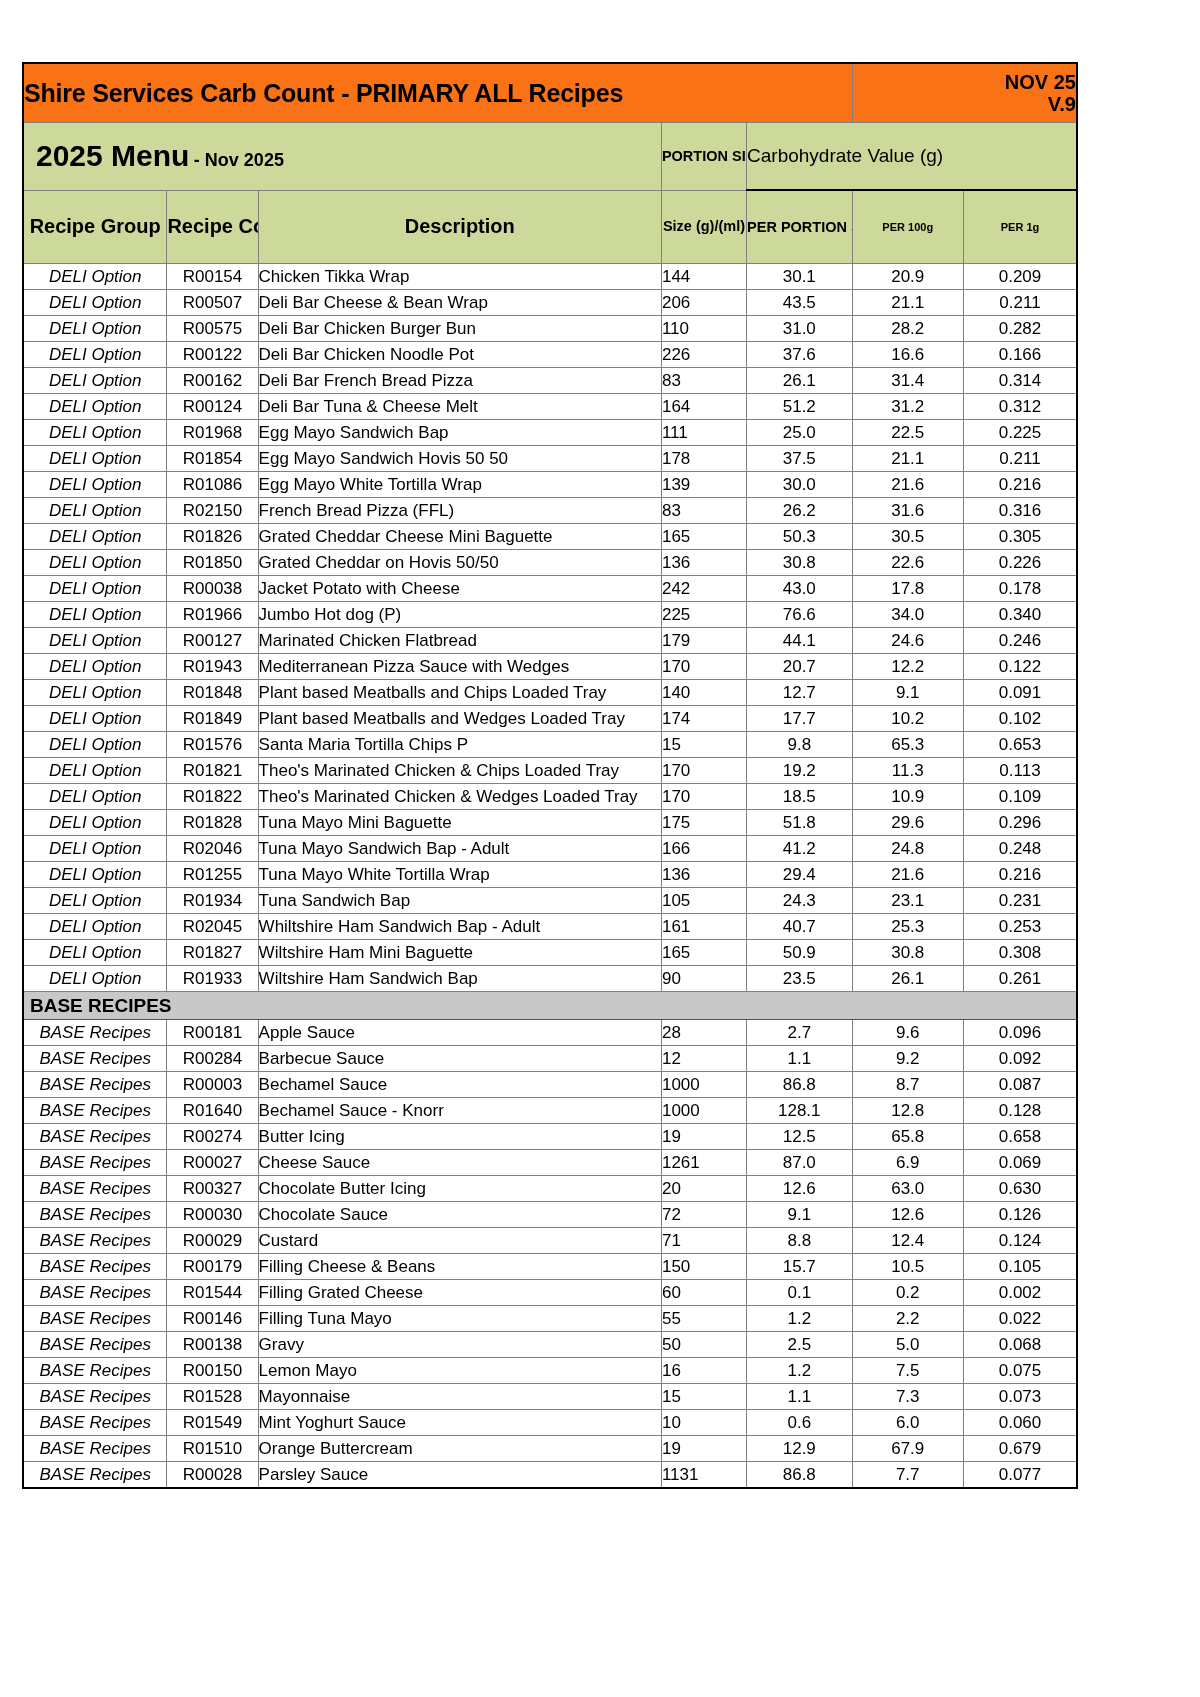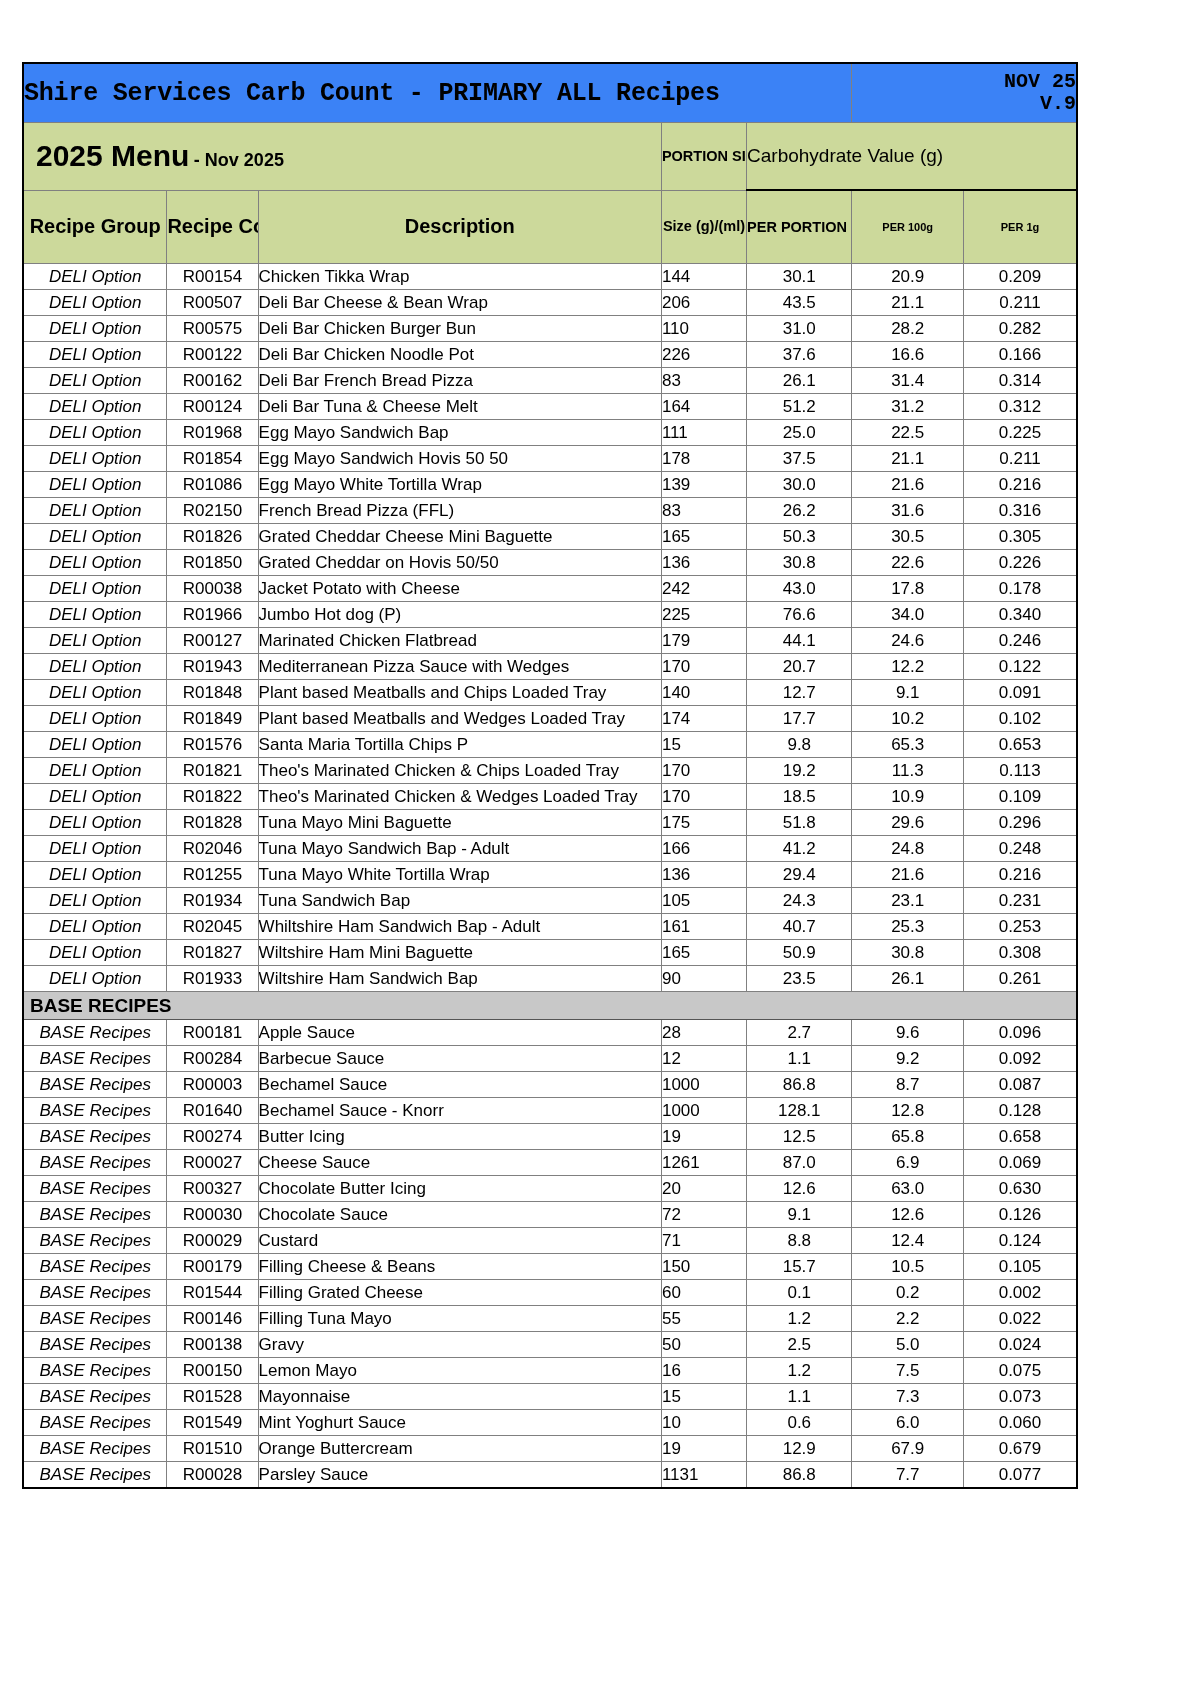--- a/index.html
+++ b/index.html
@@ -39,28 +39,27 @@
   col.c-group { width: 142px; }
   col.c-code  { width: 90px;  }
   col.c-desc  { width: 398px; }
   col.c-size  { width: 84px;  }
   col.c-pps   { width: 104px; }
   col.c-p100  { width: 110px; }
   col.c-p1    { width: 112px; }
 
   
   .banner-row td {
-    background: #3b82f6;
+    background: #f97316;
     border-bottom: 2px solid #000;
     border-top: none;
     border-left: none;
     border-right: none;
     height: 58px;
     vertical-align: middle;
-    font-family: Liberation Mono, monospace;
   }
   .banner-title {
     font-size: 25px;
     font-weight: bold;
     padding-left: 12px;
     letter-spacing: -0.2px;
   }
   .banner-ver {
     font-size: 20px;
     font-weight: bold;
@@ -590,21 +589,21 @@
           <td class="cell-num">2.2</td>
           <td class="cell-num last">0.022</td>
         </tr>
         <tr class="data-row">
           <td class="cell-group">BASE Recipes</td>
           <td class="cell-code">R00138</td>
           <td class="cell-desc">Gravy</td>
           <td class="cell-size">50</td>
           <td class="cell-num">2.5</td>
           <td class="cell-num">5.0</td>
-          <td class="cell-num last">0.024</td>
+          <td class="cell-num last">0.068</td>
         </tr>
         <tr class="data-row">
           <td class="cell-group">BASE Recipes</td>
           <td class="cell-code">R00150</td>
           <td class="cell-desc">Lemon Mayo</td>
           <td class="cell-size">16</td>
           <td class="cell-num">1.2</td>
           <td class="cell-num">7.5</td>
           <td class="cell-num last">0.075</td>
         </tr>

